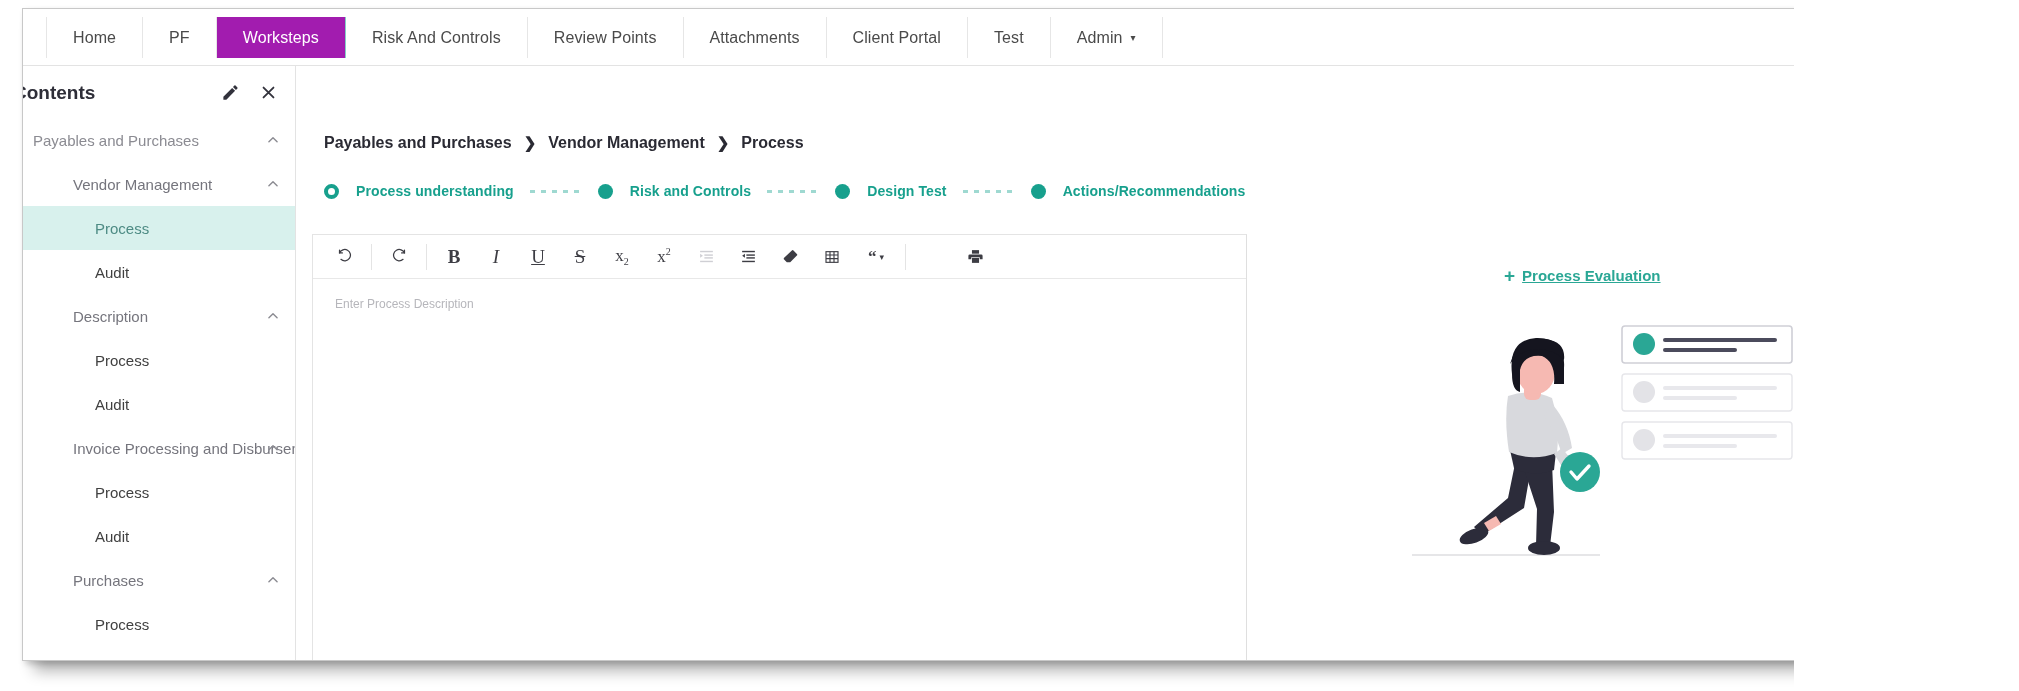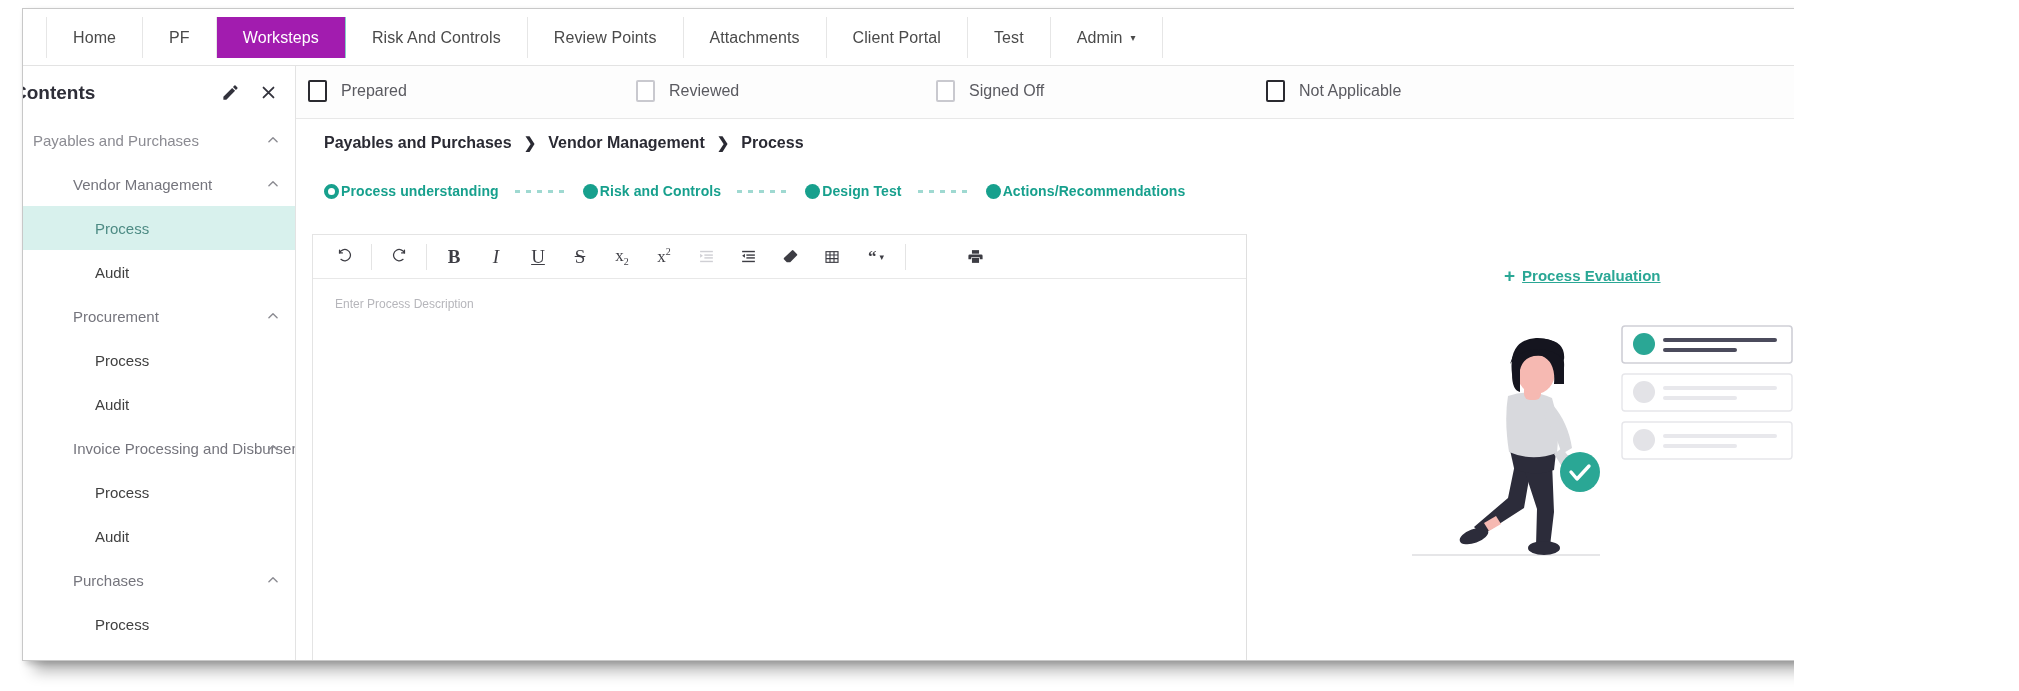--- a/index.html
+++ b/index.html
@@ -191,21 +191,21 @@
   #stepper {
     position: absolute;
     left: 28px; top: 112px;
     display: flex;
     align-items: center;
     height: 26px;
   }
   .step {
     display: flex;
     align-items: center;
-    gap: 2px;
+    gap: 17px;
     white-space: nowrap;
   }
   .step .dot {
     width: 15px; height: 15px;
     border-radius: 50%;
     background: #17a08d;
   }
   .step.current .dot {
     background: #ffffff;
     border: 4px solid #17a08d;
@@ -395,21 +395,21 @@
               </svg>
             </span>
           </div>
           <div class="node l2 selected">
             <span class="lbl">Process</span>
           </div>
           <div class="node l2">
             <span class="lbl">Audit</span>
           </div>
           <div class="node l1">
-            <span class="lbl">Procurement</span>
+            <span class="lbl">Description</span>
             <span class="chev">
               <svg viewBox="0 0 24 24" fill="none" stroke="currentColor" stroke-width="2.4" stroke-linecap="round" stroke-linejoin="round">
                 <path d="M5 15 L12 8 L19 15"></path>
               </svg>
             </span>
           </div>
           <div class="node l2">
             <span class="lbl">Process</span>
           </div>
           <div class="node l2">
@@ -438,38 +438,20 @@
             </span>
           </div>
           <div class="node l2">
             <span class="lbl">Process</span>
           </div>
         </div>
   </div>
 
   <div id="main">
 
-    <div id="statusbar">
-          <div class="status-item" style="left: 12px;">
-            <span class="cbx dark"></span>
-            <span>Prepared</span>
-          </div>
-          <div class="status-item" style="left: 340px;">
-            <span class="cbx"></span>
-            <span>Reviewed</span>
-          </div>
-          <div class="status-item" style="left: 640px;">
-            <span class="cbx"></span>
-            <span>Signed Off</span>
-          </div>
-          <div class="status-item" style="left: 970px;">
-            <span class="cbx dark"></span>
-            <span>Not Applicable</span>
-          </div>
-        </div>
 
     <div id="breadcrumb">
           <span>Payables and Purchases</span>
           <span class="sep">❯</span>
           <span>Vendor Management</span>
           <span class="sep">❯</span>
           <span>Process</span>
         </div>
 
     <div id="stepper">

